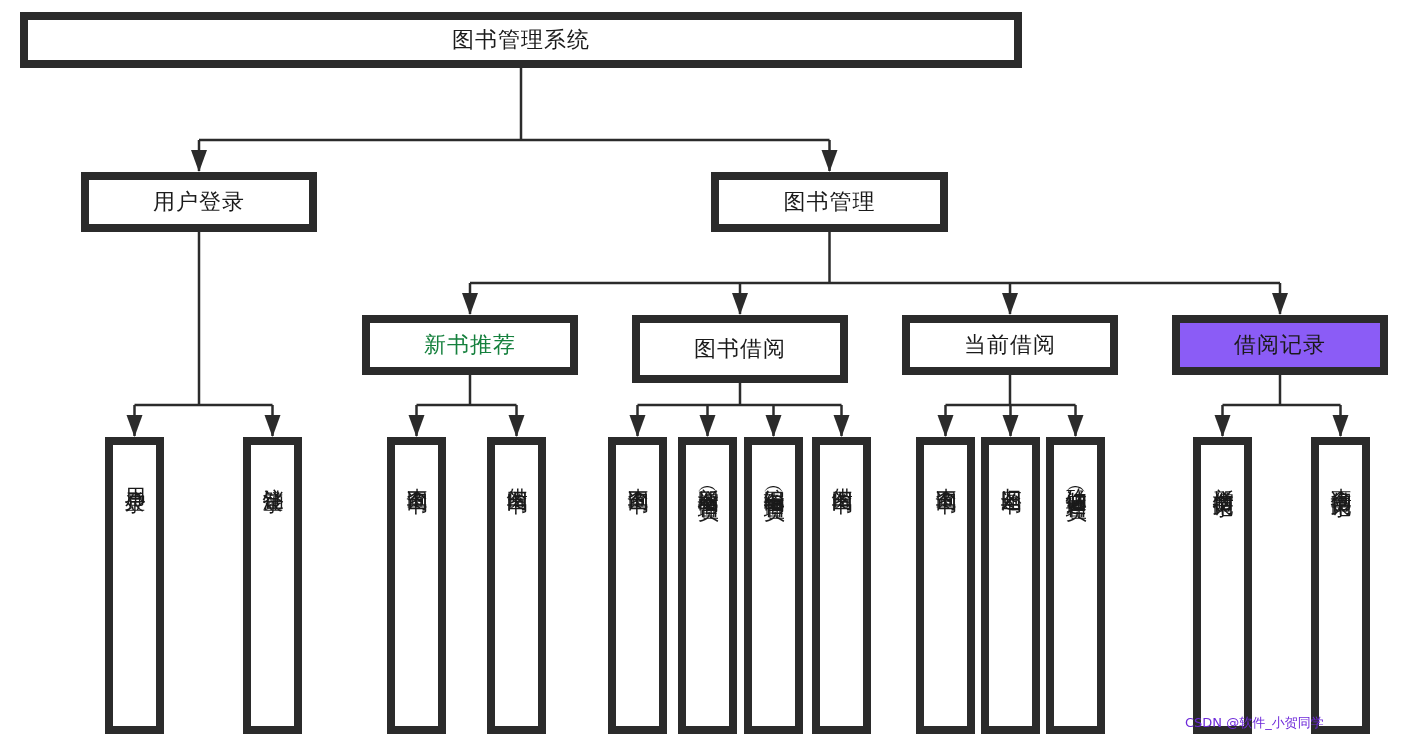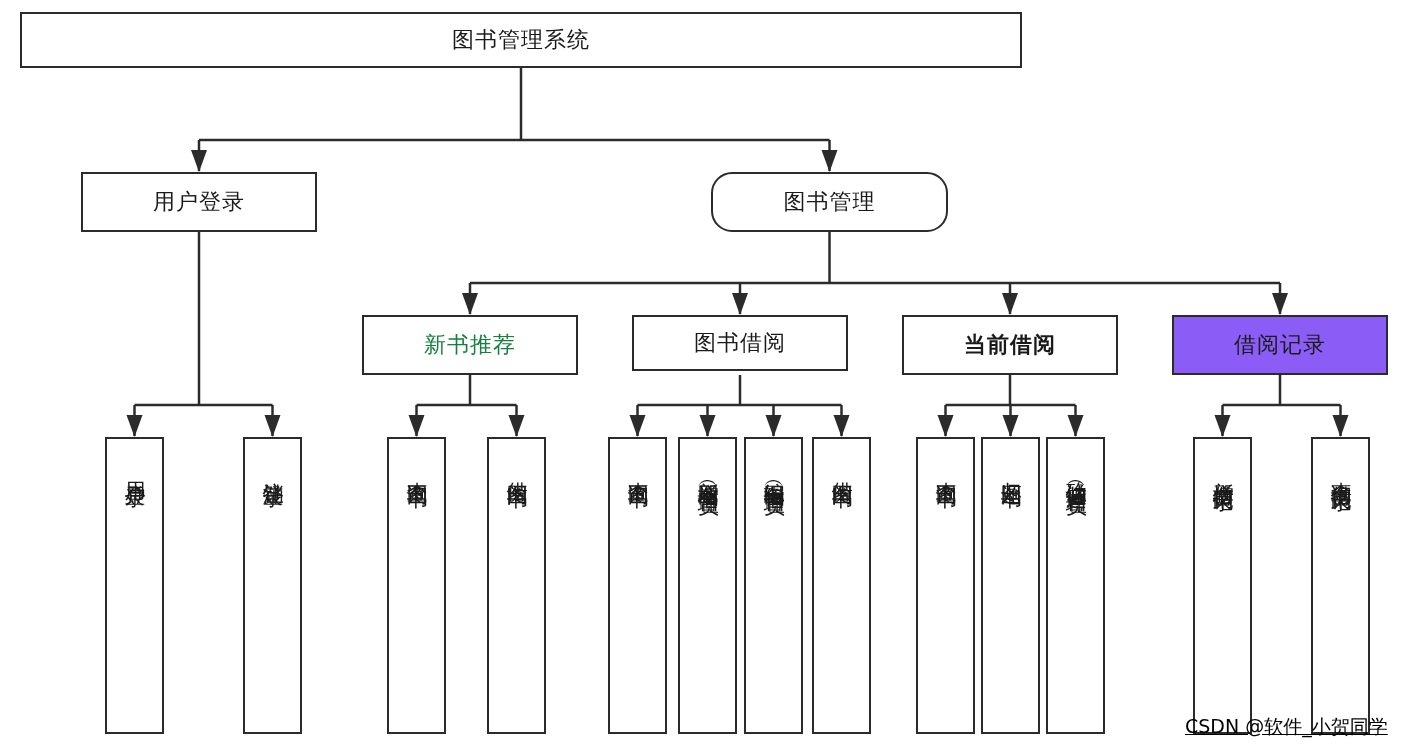--- a/index.html
+++ b/index.html
@@ -23,21 +23,21 @@
     left: 0;
     top: 0;
     width: 1405px;
     height: 747px;
     pointer-events: none;
   }
   .node {
     position: absolute;
     box-sizing: border-box;
     background: #ffffff;
-    border: 2px solid #d946ef;
+    border: 8px solid #d946ef;
     display: flex;
     align-items: center;
     justify-content: center;
     text-align: center;
     color: #1a1a1a;
     z-index: 2;
   }
   .node-h .node-label {
     font-size: 22px;
     line-height: 1.1;
@@ -55,26 +55,25 @@
     letter-spacing: 2px;
     writing-mode: vertical-rl;
     text-orientation: upright;
     white-space: nowrap;
     display: block;
   }
   .watermark {
     position: absolute;
     left: 1185px;
     top: 714px;
-    font-size: 19px;
-    color: #000000;
+    font-size: 13px;
+    color: #6d28d9;
     white-space: nowrap;
     z-index: 5;
     font-family: "DejaVu Sans", "Liberation Sans", sans-serif;
-    text-decoration: underline;
   }
 </style>
 </head>
 <body>
 
 <div id="diagram-root">
   <svg id="edge-layer" viewBox="0 0 1405 747" width="1405" height="747" aria-hidden="true">
       <line x1="521" y1="68" x2="521" y2="140" stroke="#2b2b2b" stroke-width="2.5"></line>
       <line x1="199" y1="140" x2="829.5" y2="140" stroke="#2b2b2b" stroke-width="2.5"></line>
       <line x1="199" y1="140" x2="199" y2="171" stroke="#2b2b2b" stroke-width="2.5"></line>
@@ -128,30 +127,30 @@
       <line x1="1340.5" y1="405" x2="1340.5" y2="436" stroke="#2b2b2b" stroke-width="2.5"></line>
       <polygon points="1332.5,415 1348.5,415 1340.5,437" fill="#2b2b2b"></polygon>
     </svg>
   <div id="node-layer">
       <div class="node node-h" style="left: 20px; top: 12px; width: 1002px; height: 56px; border-color: rgb(43, 43, 43); background: rgb(255, 255, 255); color: rgb(26, 26, 26);">
         <span class="node-label">图书管理系统</span>
       </div>
       <div class="node node-h" style="left: 81px; top: 172px; width: 236px; height: 60px; border-color: rgb(43, 43, 43); background: rgb(255, 255, 255); color: rgb(26, 26, 26);">
         <span class="node-label">用户登录</span>
       </div>
-      <div class="node node-h" style="left: 711px; top: 172px; width: 237px; height: 60px; border-color: rgb(43, 43, 43); background: rgb(255, 255, 255); color: rgb(26, 26, 26); border-radius: 21px;">
+      <div class="node node-h" style="left: 711px; top: 172px; width: 237px; height: 60px; border-color: rgb(43, 43, 43); background: rgb(255, 255, 255); color: rgb(26, 26, 26);">
         <span class="node-label">图书管理</span>
       </div>
       <div class="node node-h" style="left: 362px; top: 315px; width: 216px; height: 60px; border-color: rgb(43, 43, 43); background: rgb(255, 255, 255); color: #15803d;">
         <span class="node-label">新书推荐</span>
       </div>
-      <div class="node node-h" style="left: 632px; top: 315px; width: 216px; height: 56px; border-color: rgb(43, 43, 43); background: rgb(255, 255, 255); color: rgb(26, 26, 26);">
+      <div class="node node-h" style="left: 632px; top: 315px; width: 216px; height: 68px; border-color: rgb(43, 43, 43); background: rgb(255, 255, 255); color: rgb(26, 26, 26);">
         <span class="node-label">图书借阅</span>
       </div>
-      <div class="node node-h" style="left: 902px; top: 315px; width: 216px; height: 60px; border-color: rgb(43, 43, 43); background: rgb(255, 255, 255); color: rgb(26, 26, 26); font-weight: bold;">
+      <div class="node node-h" style="left: 902px; top: 315px; width: 216px; height: 60px; border-color: rgb(43, 43, 43); background: rgb(255, 255, 255); color: rgb(26, 26, 26);">
         <span class="node-label">当前借阅</span>
       </div>
       <div class="node node-h" style="left: 1172px; top: 315px; width: 216px; height: 60px; border-color: rgb(43, 43, 43); background: #8b5cf6; color: rgb(26, 26, 26);">
         <span class="node-label">借阅记录</span>
       </div>
       <div class="node node-v" style="left: 105px; top: 437px; width: 59px; height: 297px; border-color: rgb(43, 43, 43); background: rgb(255, 255, 255); color: rgb(26, 26, 26);">
         <span class="node-label">用户登录</span>
       </div>
       <div class="node node-v" style="left: 243px; top: 437px; width: 59px; height: 297px; border-color: rgb(43, 43, 43); background: rgb(255, 255, 255); color: rgb(26, 26, 26);">
         <span class="node-label">注销登录</span>

